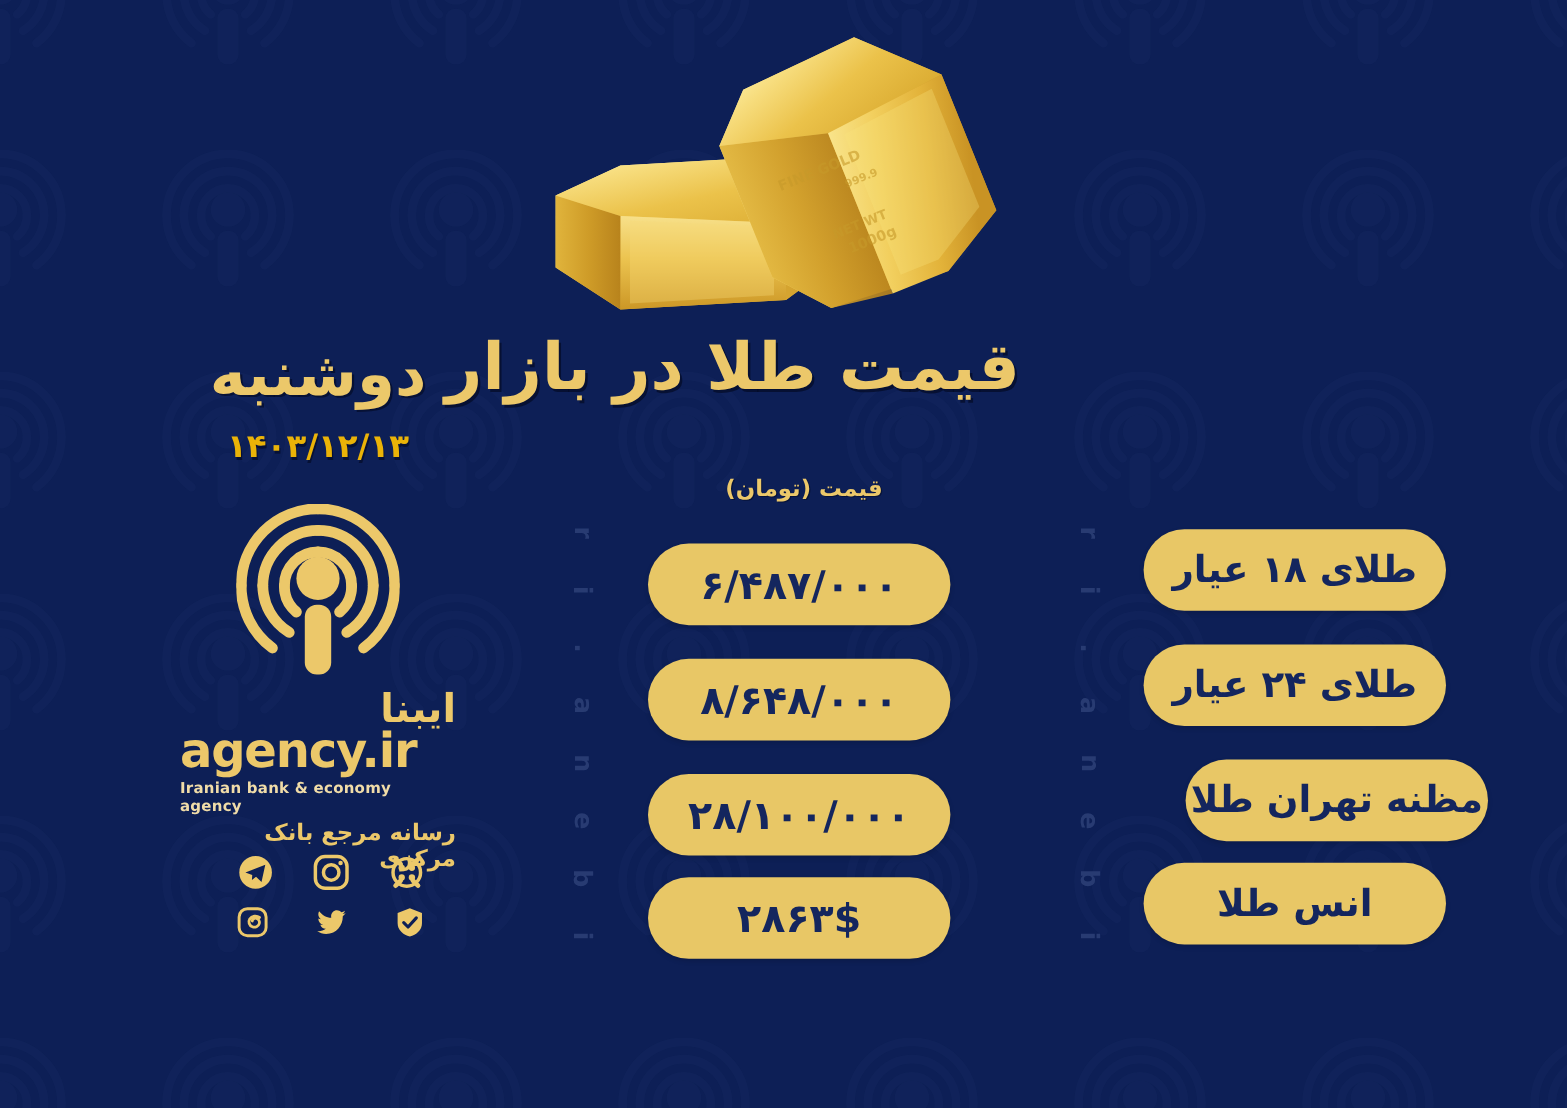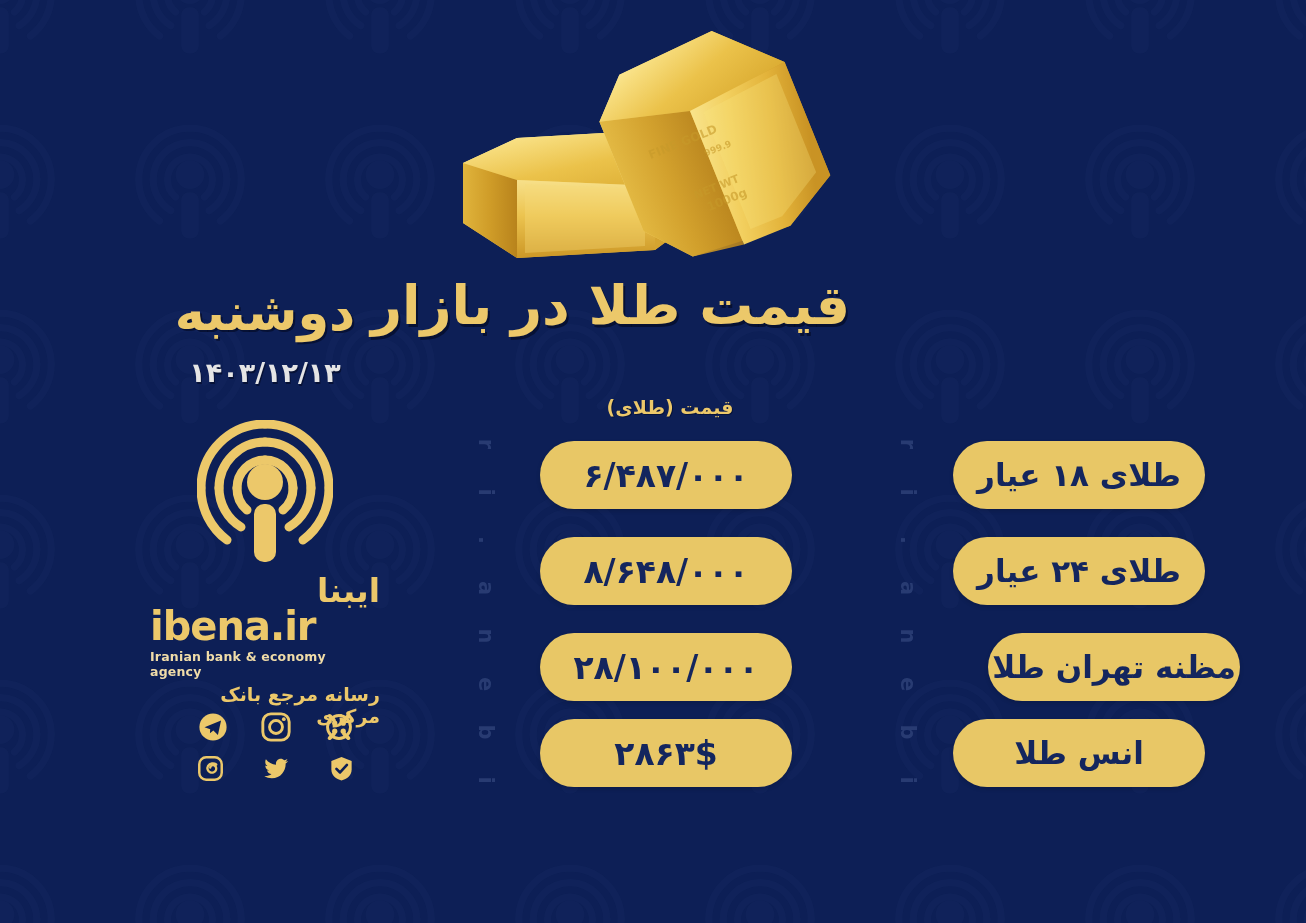--- a/index.html
+++ b/index.html
@@ -72,21 +72,21 @@
     color:#ecc86a;
     letter-spacing:1px;
     text-shadow:2px 2px 0 rgba(4,12,40,.7);
     line-height:1.1;
   }
   #gdate {
     margin-top:16px;
     font-family:"DejaVu Sans", sans-serif;
     font-weight:bold;
     font-size:27px;
-    color:#e5e5e5;
+    color:#eab308;
     letter-spacing:2px;
     direction:ltr;
     text-shadow:1px 2px 0 rgba(4,12,40,.7);
   }
 
   
   #logo-block {
     position:absolute;
     left:150px; top:420px;
     width:230px;
@@ -174,20 +174,21 @@
     font-weight:bold;
     direction:rtl;
     box-shadow:0 2px 4px rgba(0,0,0,.15);
   }
   .pill.price {
     left:540px;
     width:252px;
     font-size:33px;
     letter-spacing:1px;
     direction:ltr;
+    margin-top:12px;
   }
   .pill.label {
     left:953px;
     width:252px;
     font-size:31px;
     letter-spacing:0px;
     white-space:nowrap;
   }
 
   
@@ -1256,21 +1257,21 @@
         <path d="M96 68 A 28 28 0 0 1 86 90"></path>
         <path d="M68 4 A 64 64 0 0 0 4 68"></path>
         <path d="M68 4 A 64 64 0 0 1 132 68"></path>
         <path d="M4 68 A 64 64 0 0 0 30 120"></path>
         <path d="M132 68 A 64 64 0 0 1 106 120"></path>
       </g>
       <circle cx="68" cy="62" r="18" fill="#ecc86a"></circle>
       <rect x="57" y="84" width="22" height="58" rx="10" fill="#ecc86a"></rect>
     </svg>
     <div id="logo-fa">ایبنا</div>
-    <div id="logo-latin">ibena.ir</div>
+    <div id="logo-latin">agency.ir</div>
     <div id="logo-tag">Iranian bank &amp; economy agency</div>
     <div id="logo-sub">رسانه مرجع بانک مرکزی</div>
   </div>
 
   <div id="socials">
     <div class="social-row first">
       <svg class="social-ico" viewBox="0 0 40 40">
         <g fill="none" stroke="#ecc86a" stroke-width="3.4">
           <circle cx="20" cy="20" r="13.5"></circle>
           <path d="M9 7 L14 12 M31 7 L26 12 M9 33 L14 28 M31 33 L26 28" stroke-linecap="round" stroke-width="4.6"></path>
@@ -1300,21 +1301,21 @@
       <svg class="social-ico" viewBox="0 0 40 40">
         <path d="M36 9.5c-1.2.6-2.5 1-3.8 1.2 1.4-.9 2.4-2.2 2.9-3.8-1.3.8-2.8 1.4-4.3 1.7-1.2-1.4-3-2.2-4.9-2.2-3.7 0-6.7 3.1-6.7 6.9 0 .5.1 1.1.2 1.6C13.8 14.6 8.8 11.7 5.4 7.3c-.6 1.1-.9 2.3-.9 3.6 0 2.4 1.2 4.5 3 5.7-1.1 0-2.1-.3-3-.8v.1c0 3.3 2.3 6.1 5.4 6.8-.6.2-1.2.2-1.8.2-.4 0-.9 0-1.3-.1.9 2.7 3.3 4.7 6.3 4.8-2.3 1.8-5.2 2.9-8.3 2.9-.5 0-1.1 0-1.6-.1 3 1.9 6.5 3.1 10.3 3.1 12.3 0 19.1-10.4 19.1-19.5v-.9c1.3-1 2.4-2.2 3.4-3.6z" fill="#ecc86a"></path>
       </svg>
       <svg class="social-ico" viewBox="0 0 40 40">
         <rect x="4.5" y="4.5" width="31" height="31" rx="9.5" fill="none" stroke="#ecc86a" stroke-width="3.4"></rect>
         <path d="M28 14.5c-3.5-2.6-9-2-11.3 1.8-2 3.3-.6 7.6 3 9 3.3 1.3 7-.4 8-3.6.8-2.7-.7-5.6-3.4-6.2-2.2-.5-4.4.9-4.7 3.1" fill="none" stroke="#ecc86a" stroke-width="3.2" stroke-linecap="round"></path>
       </svg>
     </div>
   </div>
 
-  <div id="price-col-head">قیمت (طلای)</div>
+  <div id="price-col-head">قیمت (تومان)</div>
 
   <div class="vwm" id="vwm-left">
       <span>i</span>
       <span>b</span>
       <span>e</span>
       <span>n</span>
       <span>a</span>
       <span>.</span>
       <span>i</span>
       <span>r</span>

